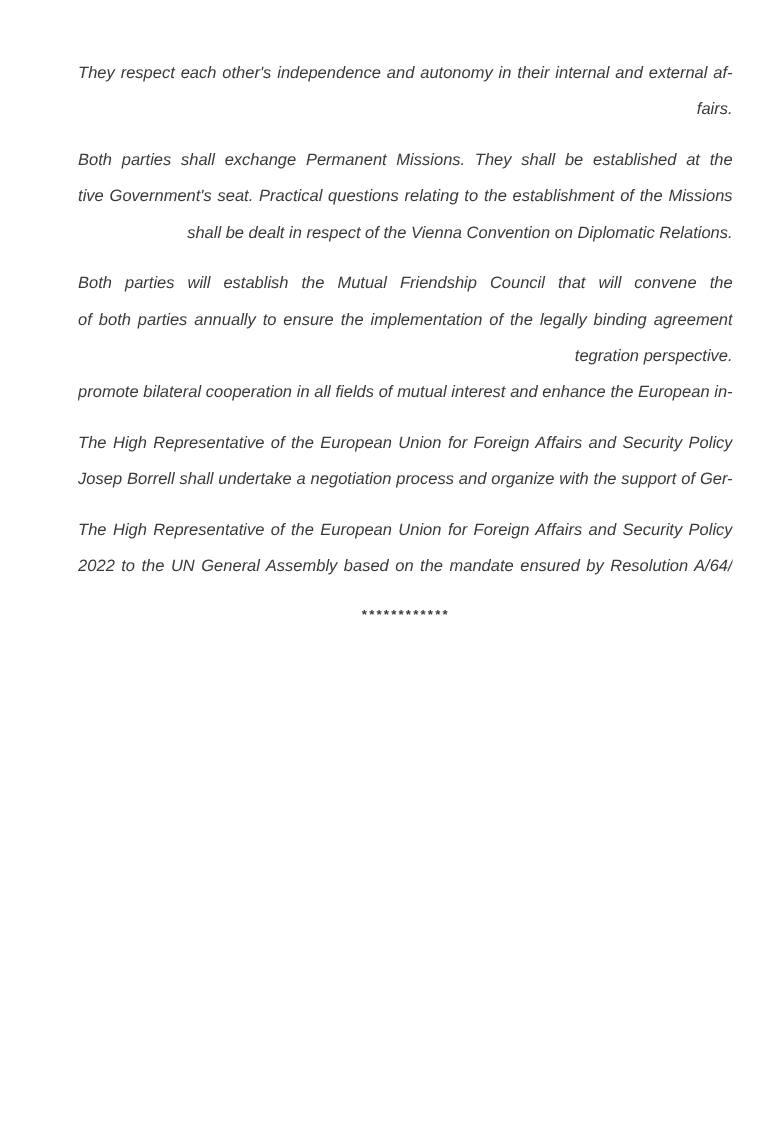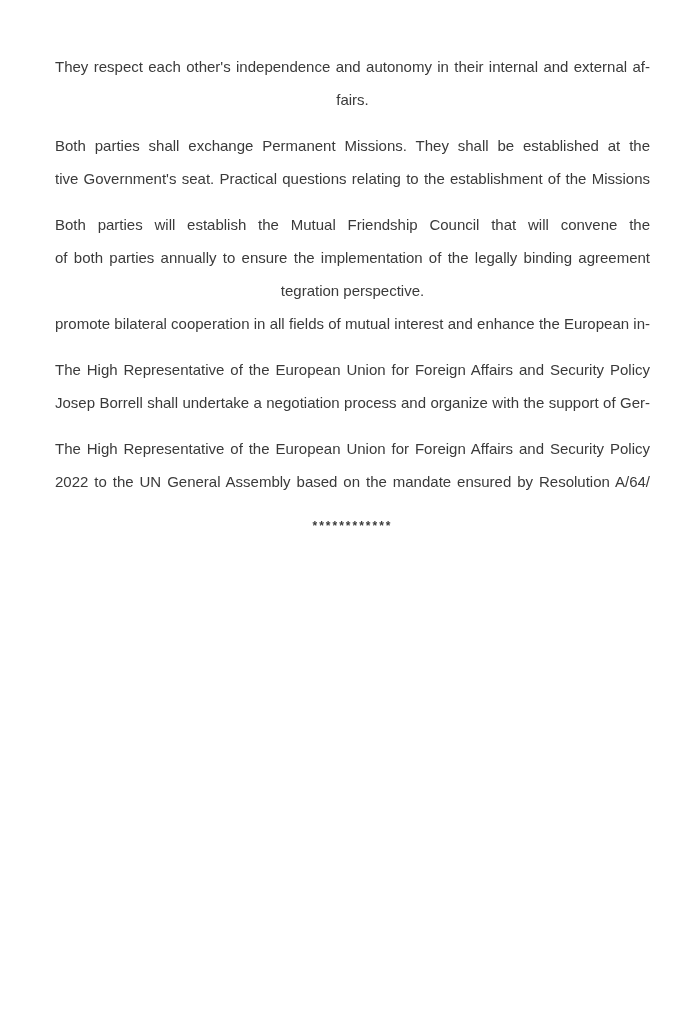--- a/index.html
+++ b/index.html
@@ -11,46 +11,47 @@
     position: relative;
     width: 697px;
     height: 1024px;
     background: #ffffff;
     overflow: hidden;
     font-family: "Liberation Sans", sans-serif;
   }
   .doc {
     position: absolute;
     top: 50px;
-    left: 55px;
+    left: 71px;
     width: 595px;
     color: #3a3a3a;
     font-size: 15px;
     line-height: 33px;
+    font-style: italic;
     -webkit-font-smoothing: antialiased;
   }
   .paragraph {
     margin: 0 0 13px 0;
   }
   .line {
     height: 33px;
     overflow: hidden;
     white-space: normal;
   }
   .line-just {
     text-align: justify;
   }
   .line-just::after {
     content: "";
     display: inline-block;
     width: 100%;
     height: 0;
   }
   .line-last {
-    text-align: center;
+    text-align: right;
   }
   .end-marker {
     margin-top: 20px;
     text-align: center;
     font-size: 12px;
     font-weight: bold;
     letter-spacing: 2px;
     color: #3a3a3a;
     line-height: 16px;
   }
@@ -60,20 +61,21 @@
 
 <div class="page">
   <div class="doc">
     <div class="paragraph">
         <div class="line line-just">They respect each other's independence and autonomy in their internal and external af-</div>
         <div class="line line-last">fairs.</div>
       </div>
     <div class="paragraph">
         <div class="line line-just">Both parties shall exchange Permanent Missions. They shall be established at the respec-</div>
         <div class="line line-just">tive Government's seat. Practical questions relating to the establishment of the Missions</div>
+        <div class="line line-last">shall be dealt in respect of the Vienna Convention on Diplomatic Relations.</div>
       </div>
     <div class="paragraph">
         <div class="line line-just">Both parties will establish the Mutual Friendship Council that will convene the governments</div>
         <div class="line line-just">of both parties annually to ensure the implementation of the legally binding agreement and</div>
         <div class="line line-last">tegration perspective.</div>
         <div class="line line-just">promote bilateral cooperation in all fields of mutual interest and enhance the European in-</div>
       </div>
     <div class="paragraph">
         <div class="line line-just">The High Representative of the European Union for Foreign Affairs and Security Policy</div>
         <div class="line line-just">Josep Borrell shall undertake a negotiation process and organize with the support of Ger-</div>

